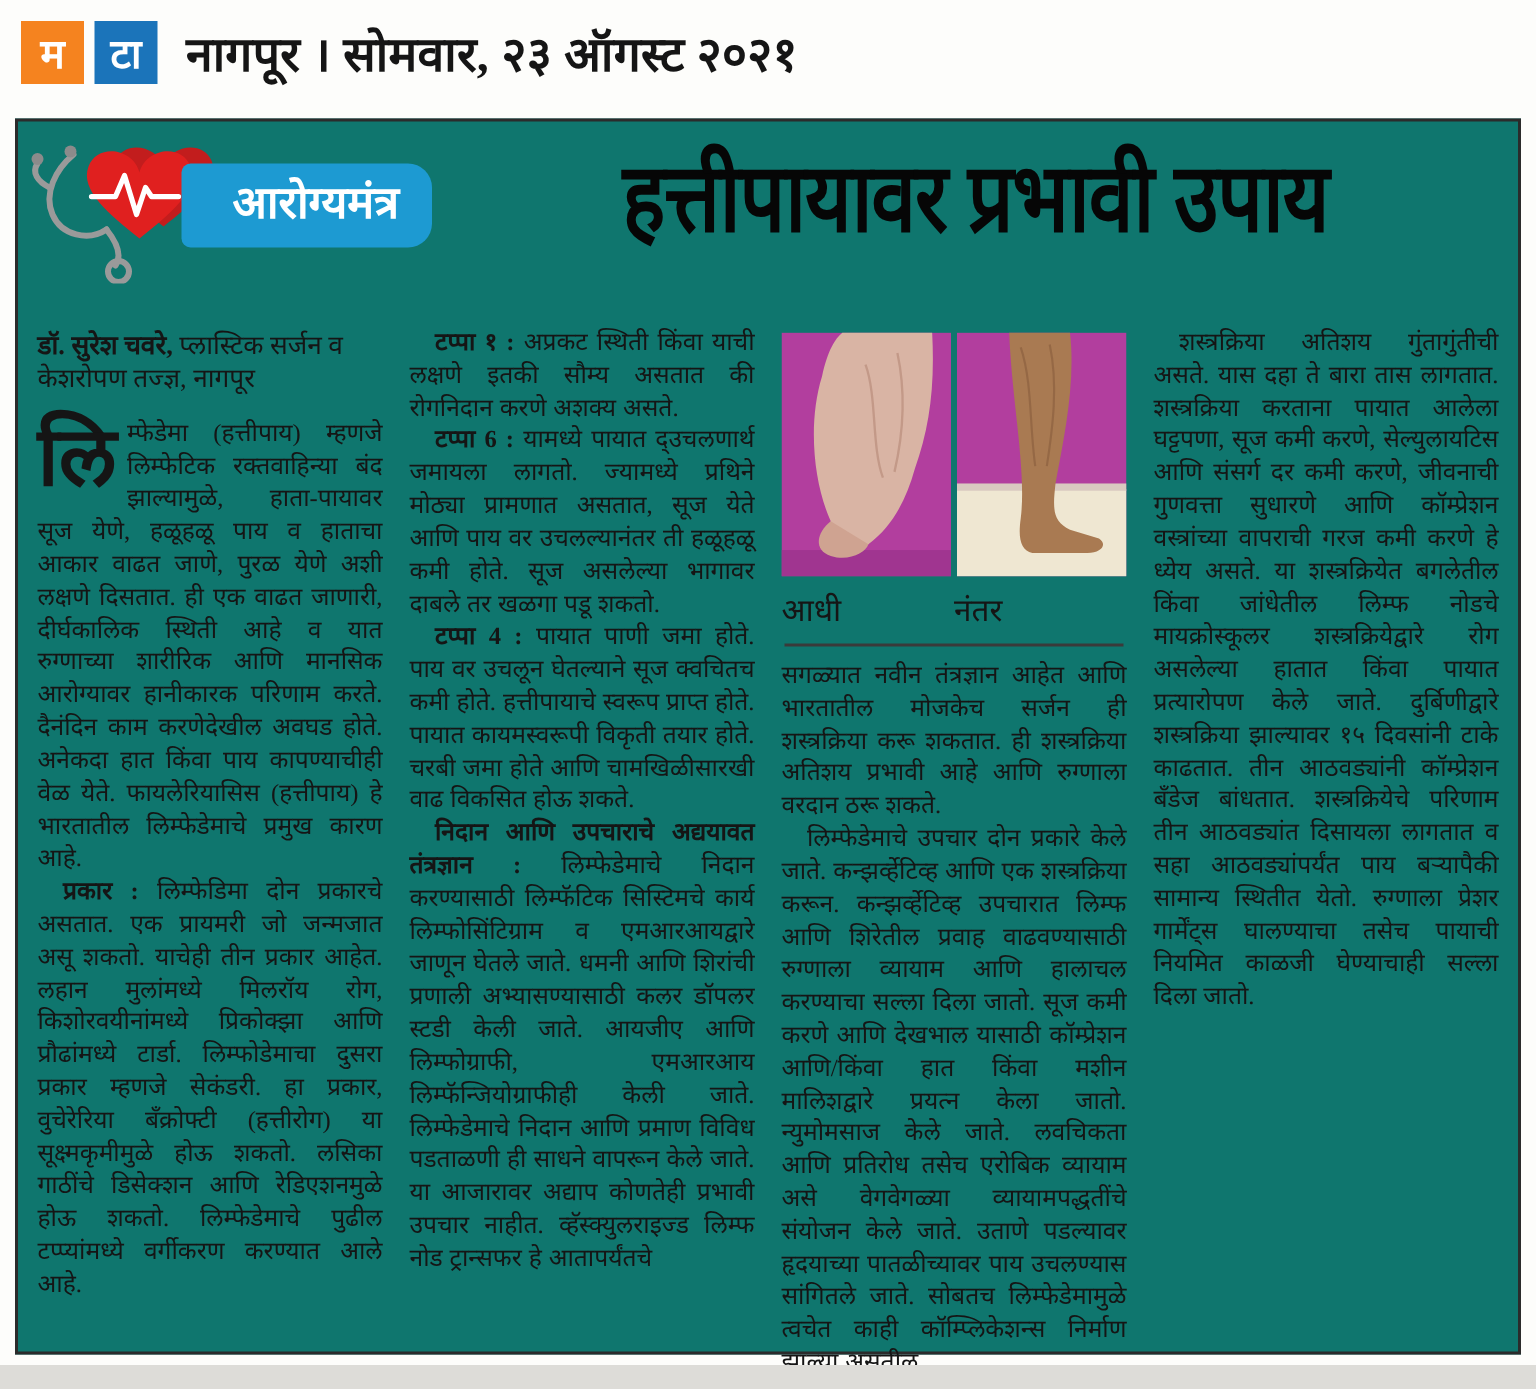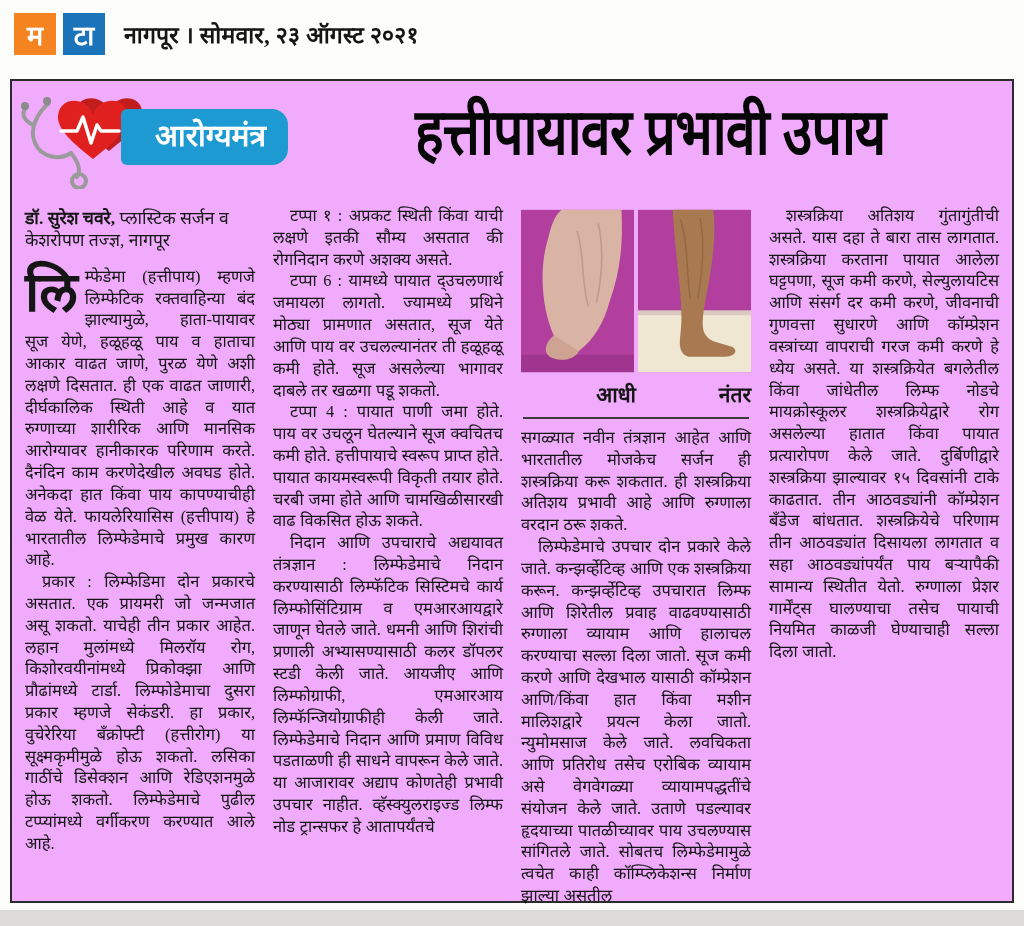--- a/index.html
+++ b/index.html
@@ -14,68 +14,68 @@
 
   
   .masthead { display:flex; align-items:center; gap:7px; padding:13px 0 9px 14px; }
   .logo-box {
     width:42px; height:42px; display:grid; place-items:center;
     color:#fff; font-weight:bold; font-size:27px;
     font-family:"Liberation Sans","DejaVu Sans",sans-serif;
   }
   .logo-m  { background:#f5831f; }
   .logo-ta { background:#1b74ba; }
-  .dateline { font-size:23px; font-weight:bold; margin-left:12px; letter-spacing:0.2px; }
+  .dateline { font-size:32px; font-weight:bold; margin-left:12px; letter-spacing:0.2px; }
 
   
   .frame {
     position:absolute; left:10px; right:10px; top:79px; height:824px;
-    border:2px solid #2b2b2b; background:#f0abfc; padding:8px 13px 10px;
+    border:2px solid #2b2b2b; background:#0f766e; padding:8px 13px 10px;
   }
 
   .top-row { display:flex; align-items:flex-start; height:104px; }
   .brand-block { width:272px; position:relative; flex:none; height:100px; }
   .brand-svg { position:absolute; left:-6px; top:-4px; }
   .badge {
     position:absolute; left:96px; top:20px; z-index:1;
     background:#1d9ad2; color:#fff;
     font-family:"Liberation Sans","DejaVu Sans",sans-serif;
     font-weight:bold; font-size:30px; line-height:1;
     padding:12px 22px 14px 34px; border-radius:6px 16px 16px 6px;
   }
   .headline {
     flex:1; margin:10px 0 0; text-align:center; white-space:nowrap;
     font-family:"Liberation Sans","DejaVu Sans",sans-serif;
     font-weight:800; font-size:64px; line-height:1.05; color:#060606;
     transform:scaleX(0.84); transform-origin:52% top; letter-spacing:-1px;
   }
 
   
-  .columns { display:grid; grid-template-columns:repeat(4,1fr); column-gap:18px; margin-top:12px; }
+  .columns { display:grid; grid-template-columns:repeat(4,1fr); column-gap:18px; margin-top:24px; }
   .col { min-width:0; }
   .col p {
     margin:0; font-size:16.4px; line-height:1.33; text-align:justify;
     word-spacing:0.5px;
   }
   .col p.indent { text-indent:17px; }
   .byline { font-size:17.5px; line-height:1.28; margin:2px 0 14px; }
   .byline-name { font-weight:bold; }
-  .lead { font-weight:normal; }
+  .lead { font-weight:bold; }
   .dropcap {
     float:left; font-weight:bold; font-size:55px; line-height:0.78;
     padding:6px 7px 0 0;
   }
 
   
   figure { margin:2px 0 4px; }
   .photos { display:flex; gap:4px; }
   .photos svg { display:block; }
   figcaption { display:flex; margin-top:5px; }
   figcaption span {
-    flex:1; text-align:right; font-weight:bold; font-size:21px;
+    flex:1; text-align:left; font-weight:normal; font-size:21px;
     font-family:"Liberation Sans","DejaVu Sans",sans-serif;
   }
   .cap-rule { border:none; border-top:2px solid #3a3a3a; margin:9px 2px 8px; }
 
   .bottom-strip { position:absolute; left:0; right:0; bottom:0; height:16px; background:#dddcd8; }
 </style>
 </head>
 <body>
 
 <div class="page">

